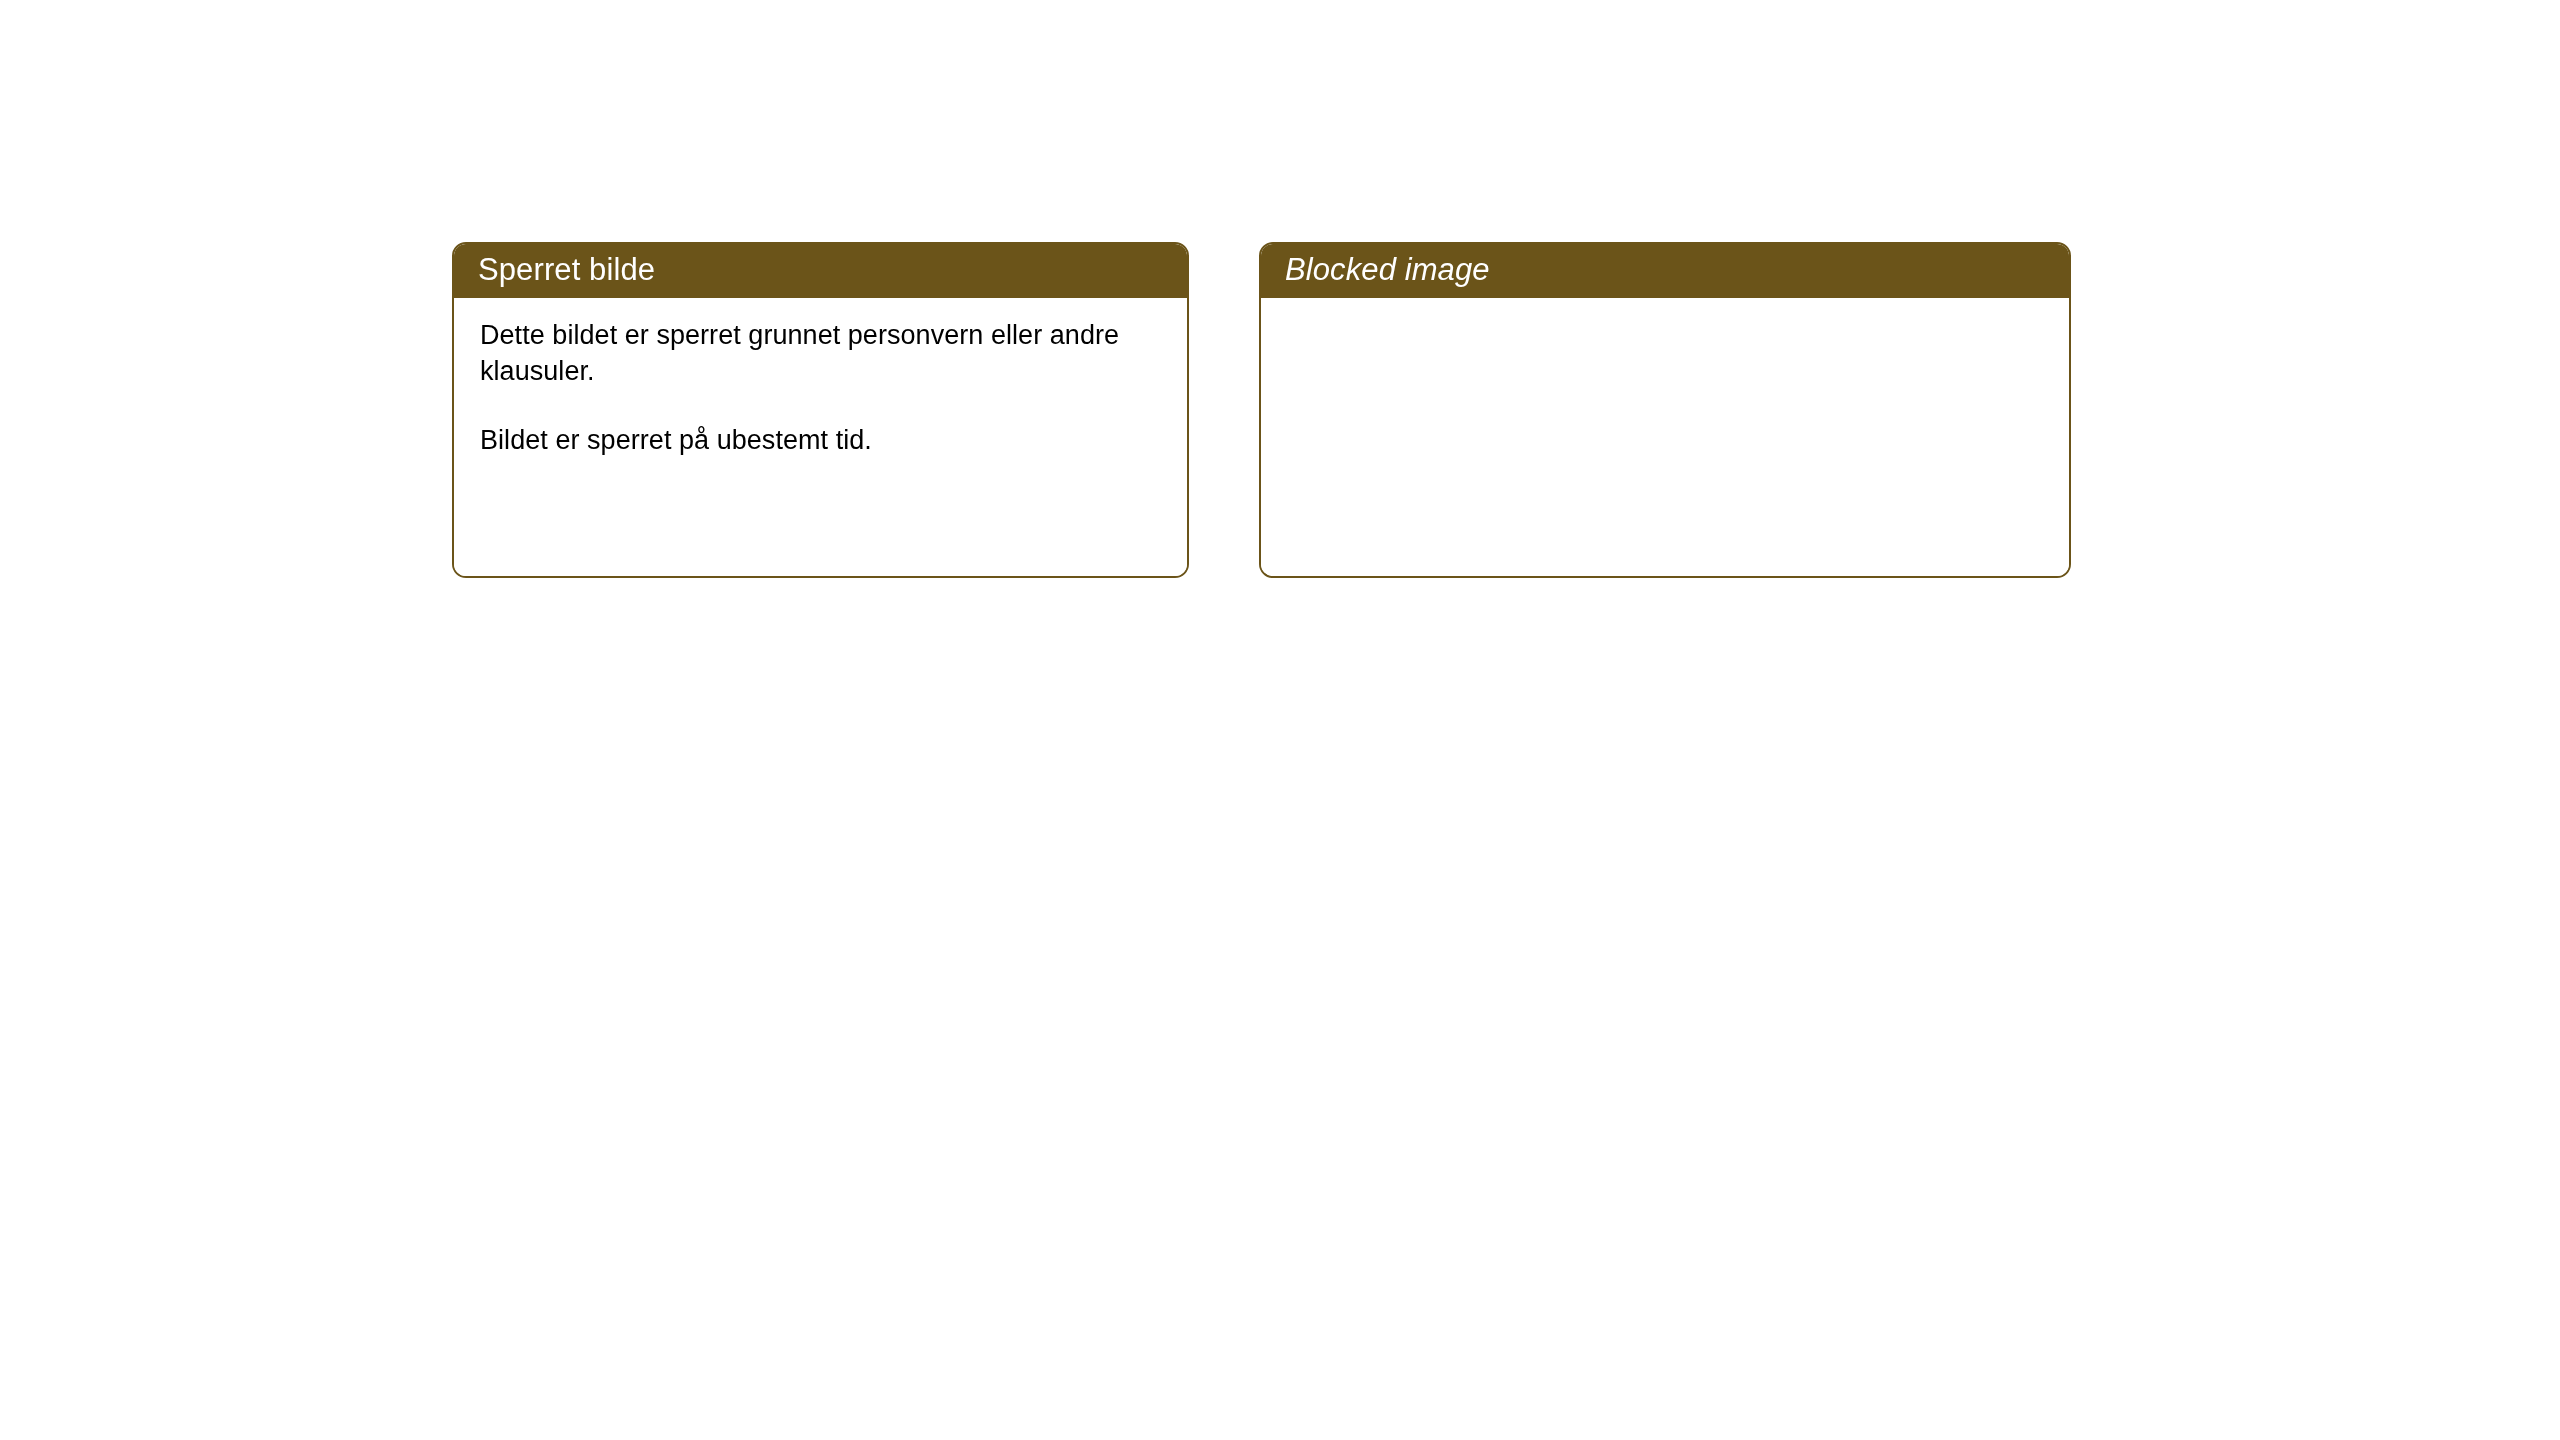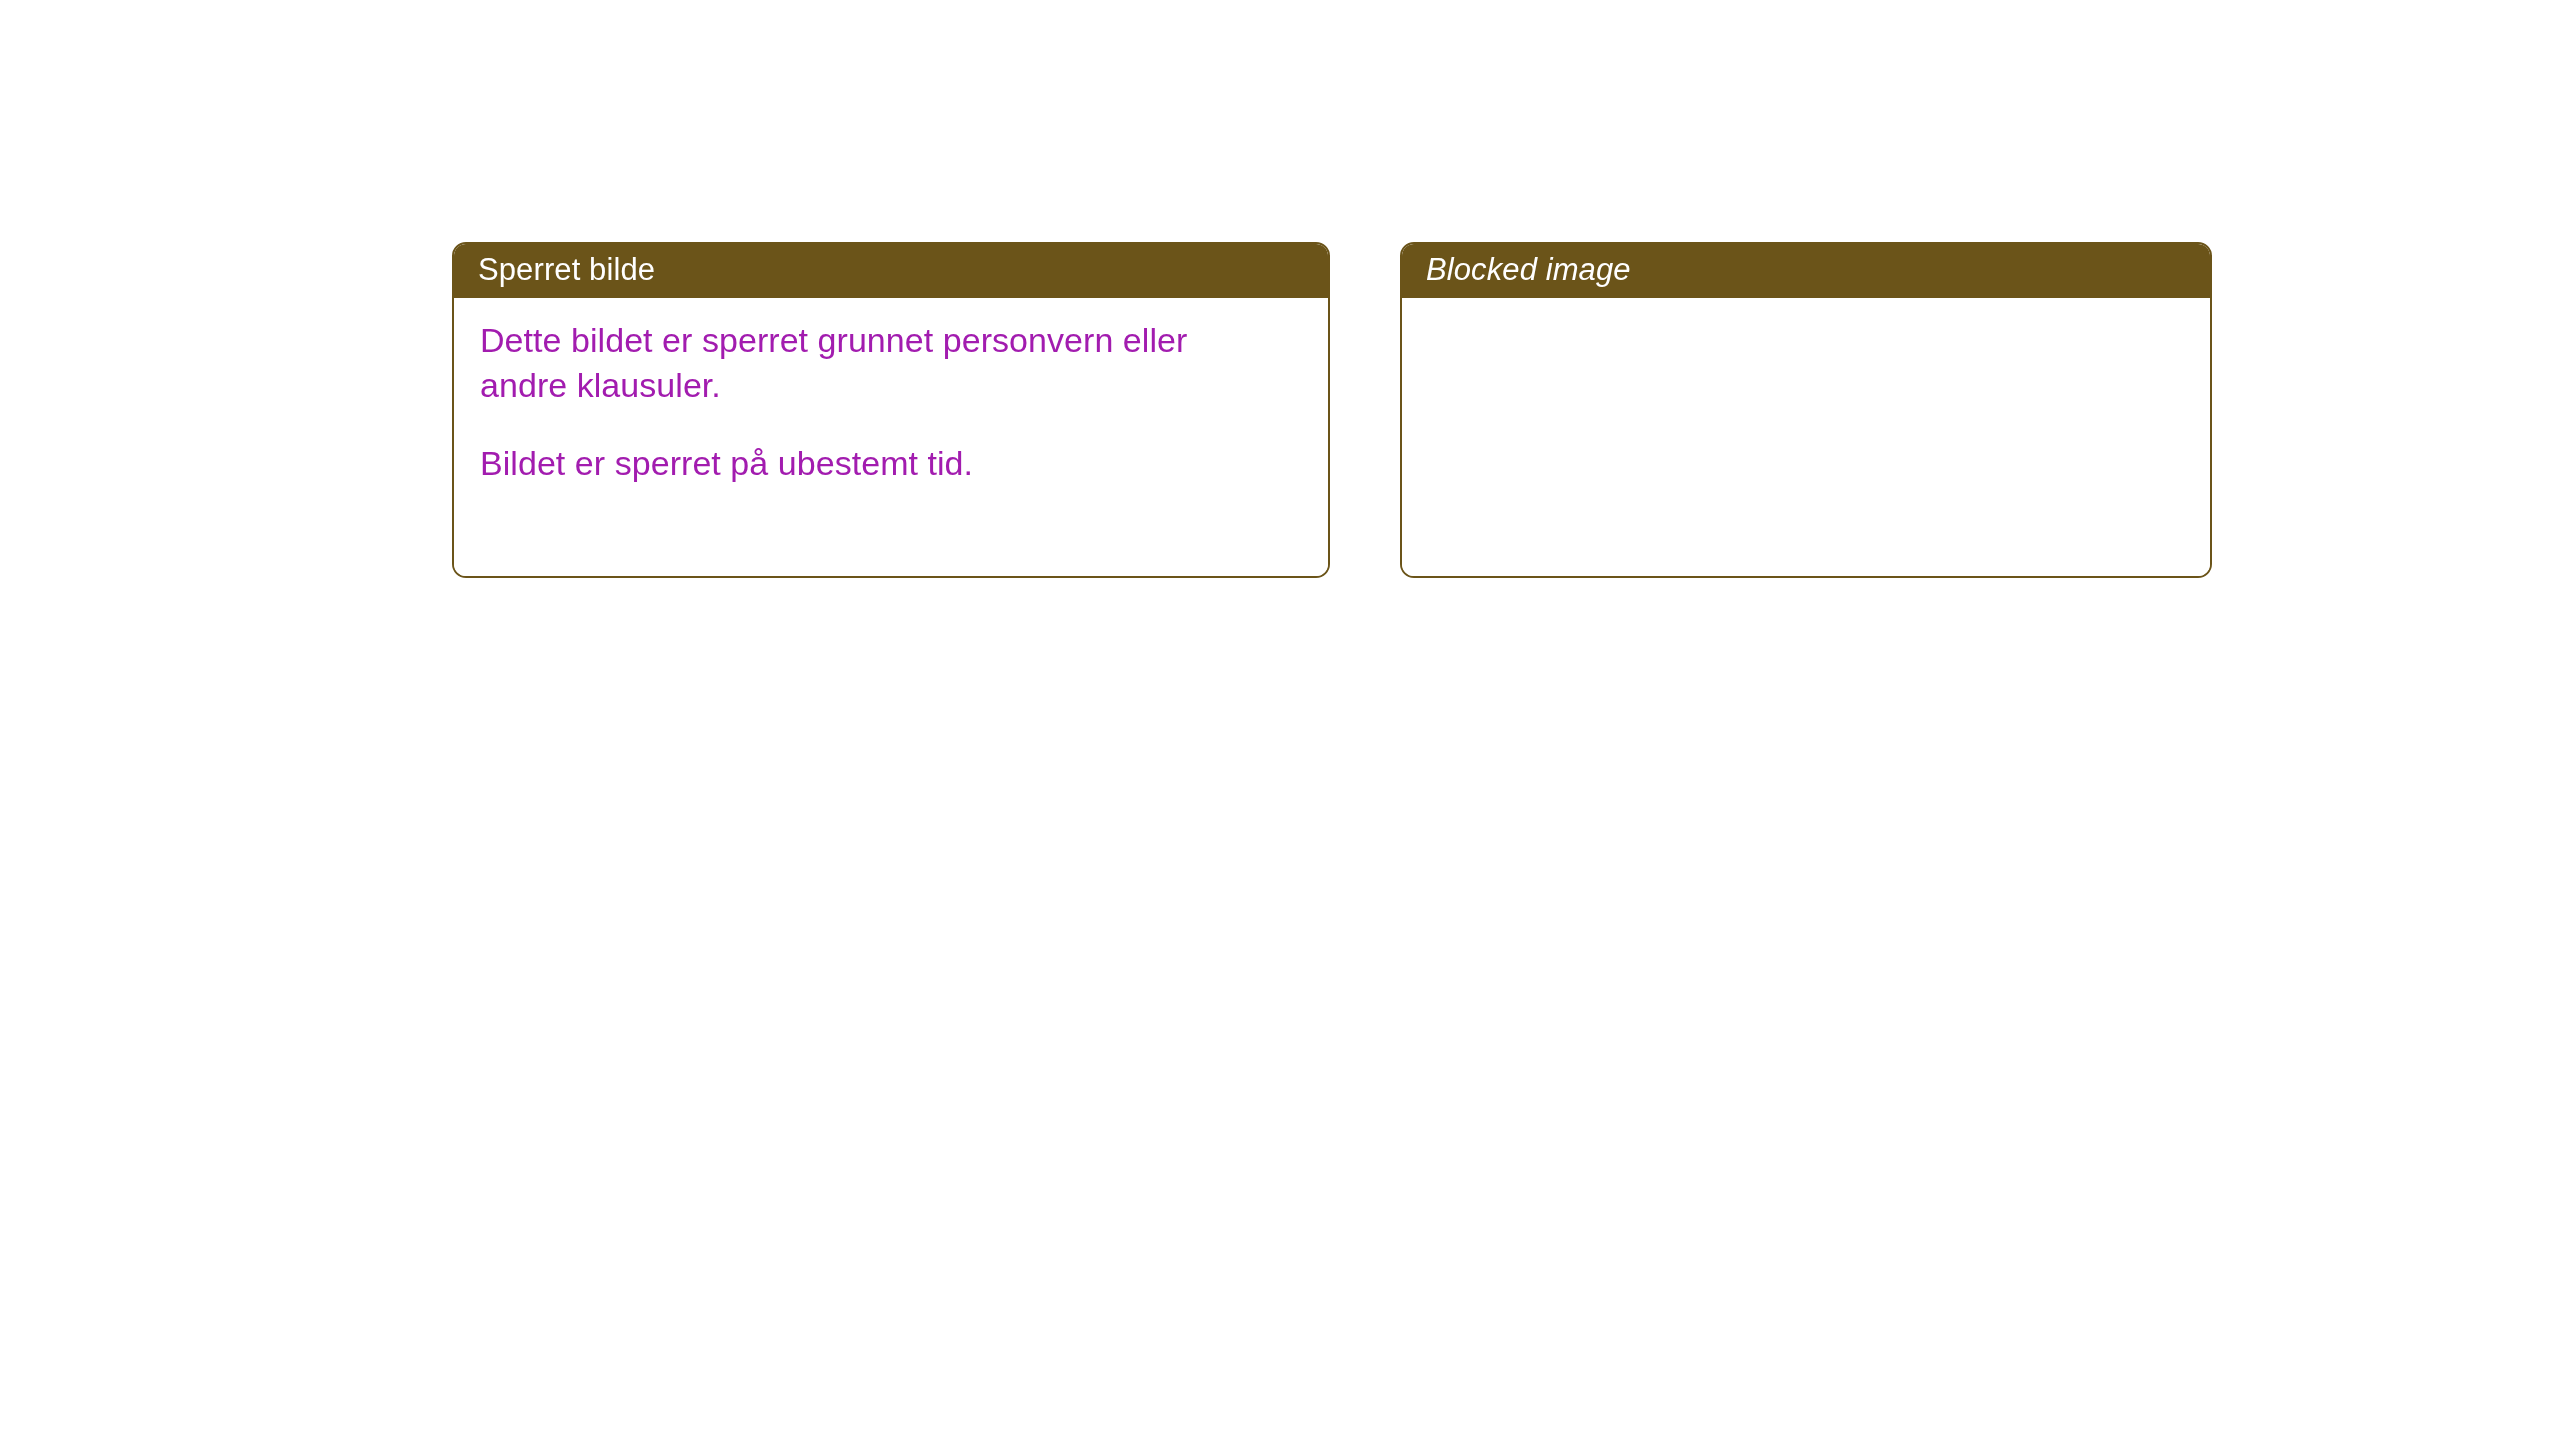--- a/index.html
+++ b/index.html
@@ -19,21 +19,21 @@
     position: absolute;
     left: 452px;
     top: 242px;
     display: flex;
     flex-direction: row;
     align-items: flex-start;
     gap: 70px;
   }
 
   .notice-card {
-    width: 878px;
+    width: 737px;
     min-height: 336px;
     box-sizing: border-box;
     background: #ffffff;
     border: 2px solid #6b5419;
     border-radius: 14px;
     overflow: hidden;
     display: flex;
     flex-direction: column;
   }
 
@@ -58,22 +58,22 @@
     white-space: nowrap;
   }
 
   .card-body {
     flex: 1;
     background: #ffffff;
     padding: 20px 24px 26px 26px;
   }
 
   .card-paragraph {
-    color: #a21caf;
-    font-size: 34px;
+    color: #000000;
+    font-size: 27px;
     font-weight: 400;
     line-height: 1.32;
     margin: 0;
     letter-spacing: 0.05px;
     max-width: 720px;
   }
 
   .card-paragraph + .card-paragraph {
     margin-top: 33px;
   }

